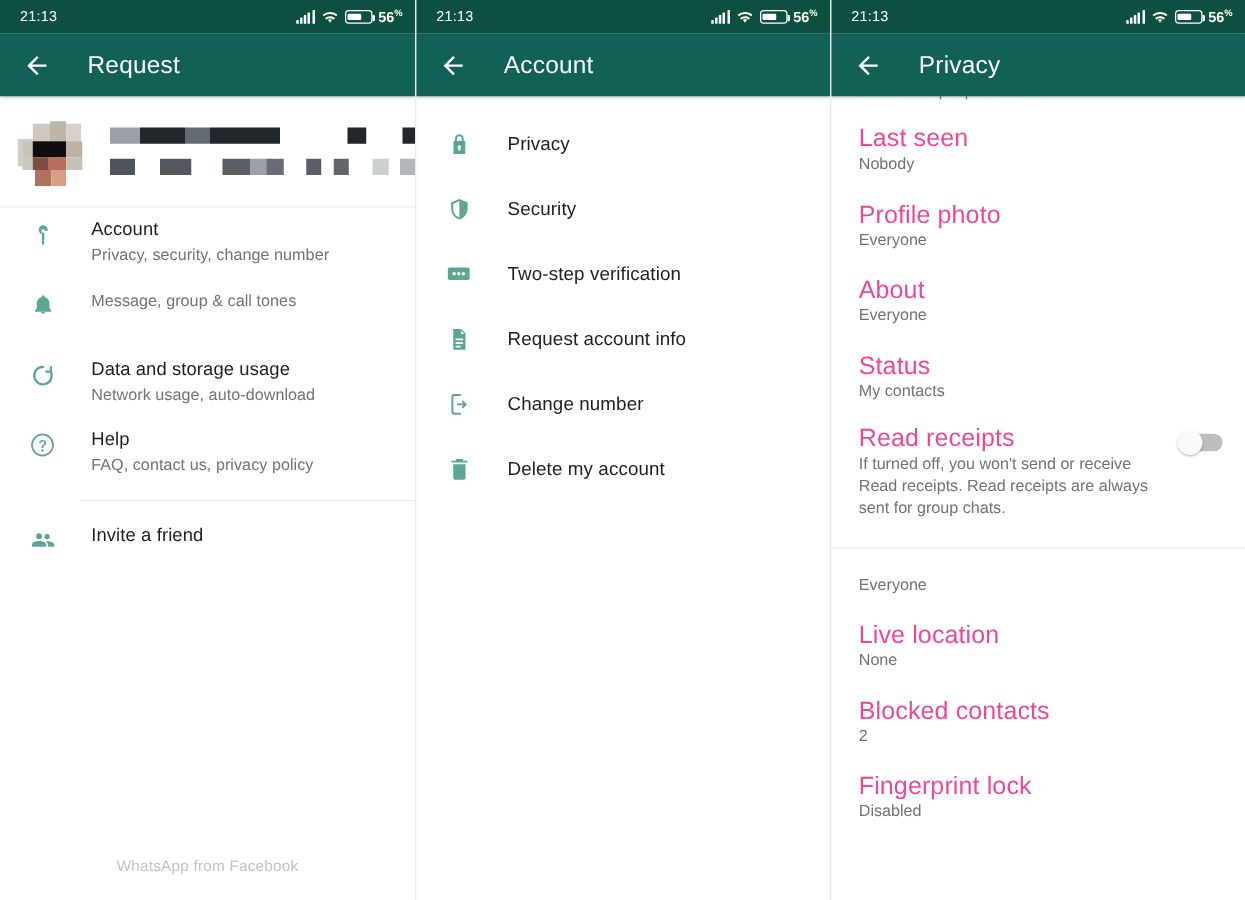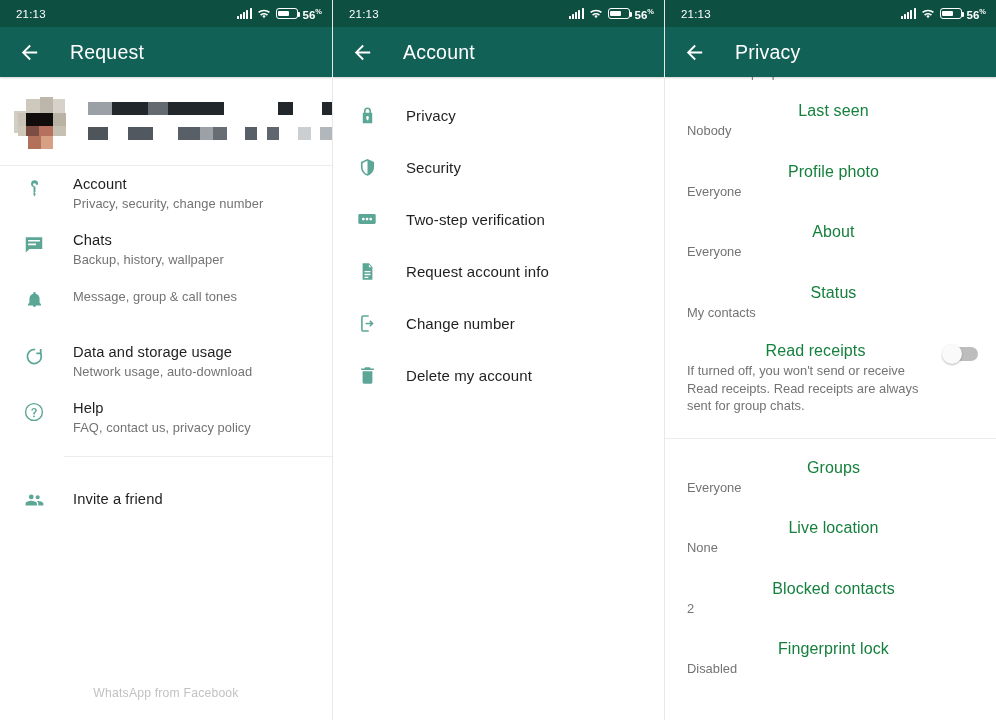--- a/index.html
+++ b/index.html
@@ -152,21 +152,21 @@
 
   
   .p3 .prow {
     display: flex;
     align-items: flex-start;
     padding: 11px 16px 11px 22px;
     cursor: pointer;
   }
   .p3 .prow .txt { flex: 1 1 auto; }
   .p3 .prow .title {
-    font-size: 16px; color: #15803d; line-height: 20px; letter-spacing: .1px; text-align: center;
+    font-size: 20px; color: #ec4899; line-height: 20px; letter-spacing: .1px;
   }
   .p3 .prow .sub {
     font-size: 12.9px; color: #737373; line-height: 17.5px; margin-top: 1px;
   }
   .p3 .prow .sub.multi { max-width: 232px; }
 
   .toggle {
     width: 34px; height: 14px;
     background: #bdbdbd;
     border-radius: 7px;
@@ -286,31 +286,20 @@
           <svg viewBox="0 0 24 24" width="21" height="21">
               <path fill="#5ca696" d="M12 2.6a4.1 4.1 0 00-1.1 8V19l1.1 2 1.1-2v-1.3l-1-1 1-1V9.9l-1.1-.5a1.7 1.7 0 111.7-1.7h2.4A4.1 4.1 0 0012 2.6z"></path>
             </svg>
         </span>
         <span class="txt">
           <span class="title" style="display:block">Account</span>
           <span class="sub" style="display:block">Privacy, security, change number</span>
         </span>
       </div>
 
-      <div class="row">
-        <span class="ico">
-          <svg viewBox="0 0 24 24" width="22" height="22">
-              <path fill="#5ca696" d="M3 4.5h18v13H7.2L3 21.3zM5.6 7.6v1.8h12.8V7.6zm0 3.9v1.8h8.6v-1.8z"></path>
-            </svg>
-        </span>
-        <span class="txt">
-          <span class="title" style="display:block">Chats</span>
-          <span class="sub" style="display:block">Backup, history, wallpaper</span>
-        </span>
-      </div>
 
       <div class="row">
         <span class="ico">
           <svg viewBox="0 0 24 24" width="21" height="21">
               <path fill="#5ca696" d="M12 2.4a1.4 1.4 0 00-1.4 1.4v.6A5.9 5.9 0 006.2 10v4.2L4.6 16.4v1.2h14.8v-1.2l-1.6-2.2V10a5.9 5.9 0 00-4.4-5.6v-.6A1.4 1.4 0 0012 2.4zm0 17a2 2 0 002-1.6h-4a2 2 0 002 1.6z"></path>
             </svg>
         </span>
         <span class="txt">
           <span class="sub" style="display:block">Message, group &amp; call tones</span>
         </span>
@@ -337,21 +326,21 @@
             </svg>
         </span>
         <span class="txt">
           <span class="title" style="display:block">Help</span>
           <span class="sub" style="display:block">FAQ, contact us, privacy policy</span>
         </span>
       </div>
 
       <div class="divider" style="margin:10px 0 10px 64px;"></div>
 
-      <div class="row" style="align-items:center;">
+      <div class="row" style="">
         <span class="ico" style="margin-top:0">
           <svg viewBox="0 0 24 24" width="22" height="22">
               <path fill="#5ca696" d="M9 11.3a2.6 2.6 0 100-5.2 2.6 2.6 0 000 5.2zm7 0a2.3 2.3 0 100-4.6 2.3 2.3 0 000 4.6zM9 12.9c-2.1 0-6.2 1-6.2 3.1v1.9h12.4v-1.9c0-2.1-4.1-3.1-6.2-3.1zm7 .2c-.3 0-.7 0-1 .1 1 .7 1.7 1.7 1.7 2.8v1.9h5.5v-1.9c0-2-3.9-2.9-6.2-2.9z"></path>
             </svg>
         </span>
         <span class="txt">
           <span class="title" style="display:block">Invite a friend</span>
         </span>
       </div>
 
@@ -528,21 +517,20 @@
         </span>
         <span class="toggle">
             <span class="knob"></span>
           </span>
       </div>
 
       <div class="divider full" style="margin:12px 0 8px 0;"></div>
 
       <div class="prow">
         <span class="txt">
-          <span class="title" style="display:block">Groups</span>
           <span class="sub" style="display:block">Everyone</span>
         </span>
       </div>
 
       <div class="prow">
         <span class="txt">
           <span class="title" style="display:block">Live location</span>
           <span class="sub" style="display:block">None</span>
         </span>
       </div>

